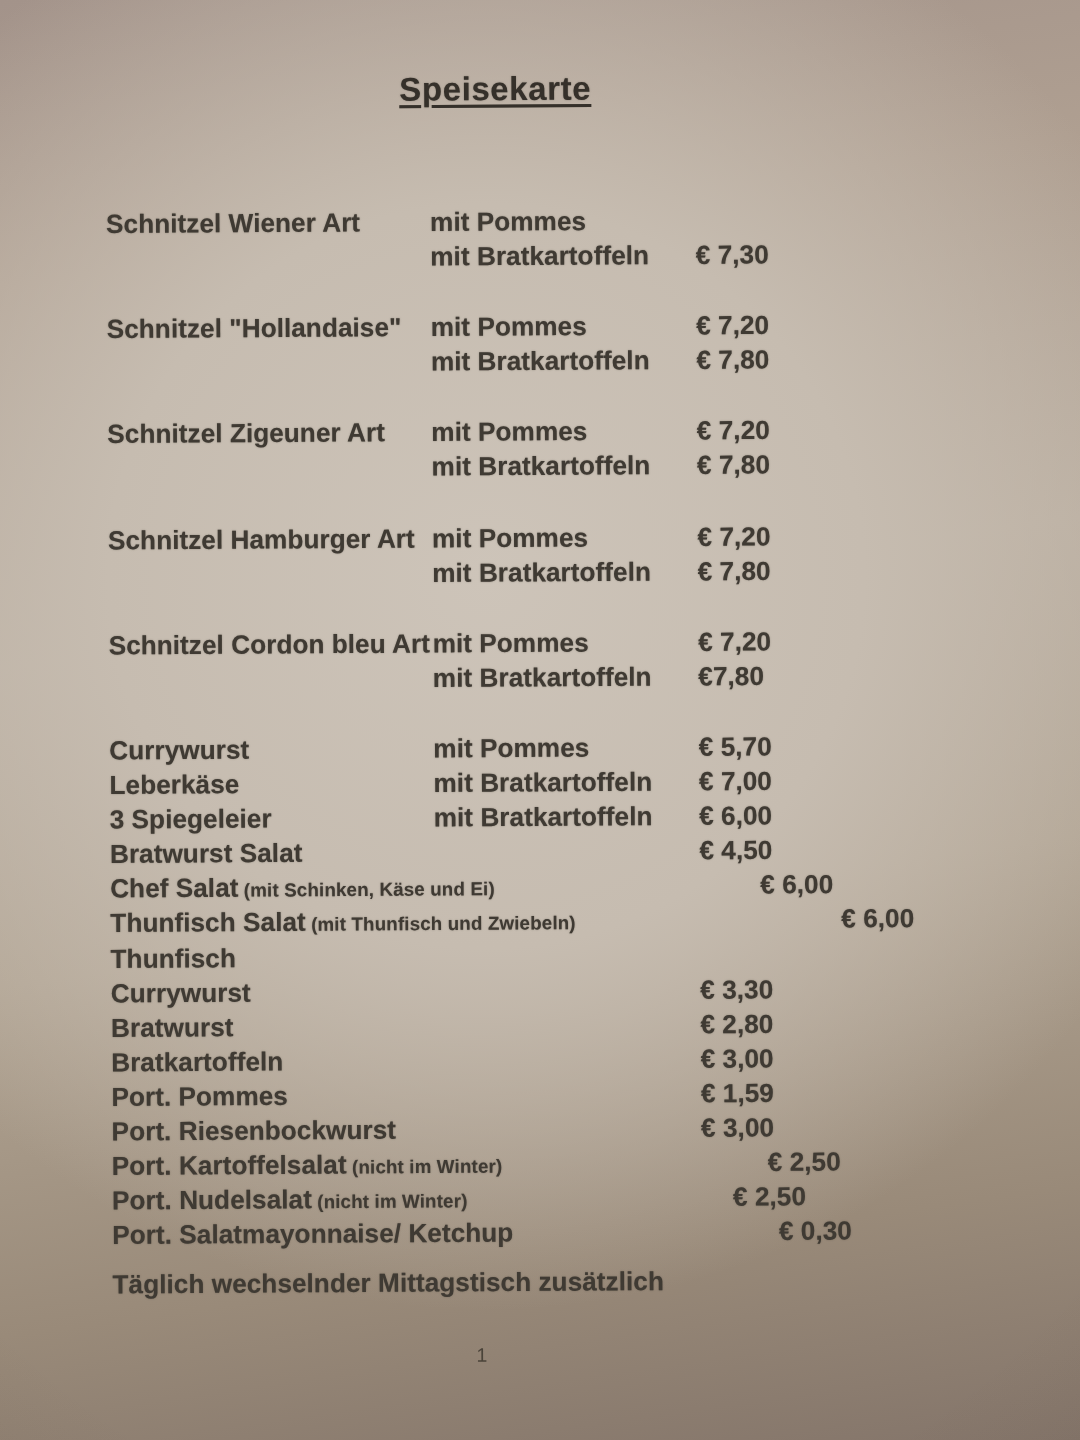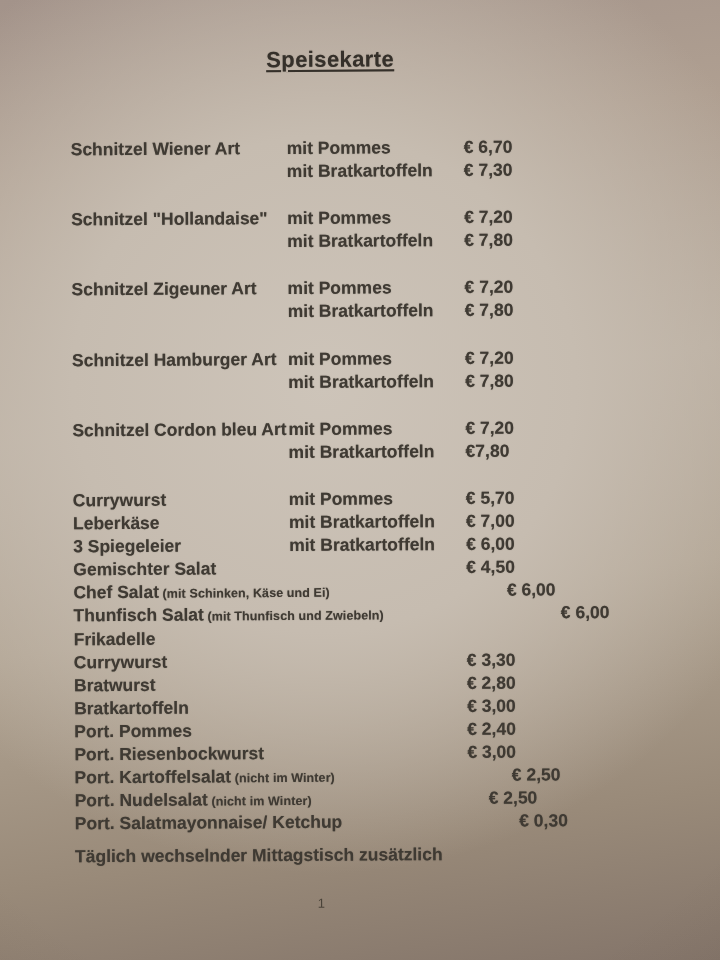--- a/index.html
+++ b/index.html
@@ -97,21 +97,20 @@
 <div class="photo">
   <div class="paper-bg"></div>
   <div class="vignette"></div>
   <div class="menu">
     <h1 class="title">Speisekarte</h1>
     <div class="menu-body" id="menu-body">
         <div class="section">
   <div class="row">
     <span class="cell name"><span class="nm">Schnitzel Wiener Art</span><span class="note"></span></span>
     <span class="cell side">mit Pommes</span>
-    <span class="cell price">€ 6,70</span>
   </div>
 
   <div class="row">
     <span class="cell name"><span class="nm"></span><span class="note"></span></span>
     <span class="cell side">mit Bratkartoffeln</span>
     <span class="cell price">€ 7,30</span>
   </div>
 </div>
         <div class="section">
   <div class="row">
@@ -178,39 +177,39 @@
     <span class="cell price">€ 7,00</span>
   </div>
 
   <div class="row">
     <span class="cell name"><span class="nm">3 Spiegeleier</span><span class="note"></span></span>
     <span class="cell side">mit Bratkartoffeln</span>
     <span class="cell price">€ 6,00</span>
   </div>
 
   <div class="row">
-    <span class="cell name"><span class="nm">Gemischter Salat</span><span class="note"></span></span>
+    <span class="cell name"><span class="nm">Bratwurst Salat</span><span class="note"></span></span>
     <span class="cell side"></span>
     <span class="cell price">€ 4,50</span>
   </div>
 
   <div class="row">
     <span class="cell name"><span class="nm">Chef Salat</span><span class="note"> (mit Schinken, Käse und Ei)</span></span>
     <span class="cell side"></span>
     <span class="cell price">€ 6,00</span>
   </div>
 
   <div class="row">
     <span class="cell name"><span class="nm">Thunfisch Salat</span><span class="note"> (mit Thunfisch und Zwiebeln)</span></span>
     <span class="cell side"></span>
     <span class="cell price">€ 6,00</span>
   </div>
 
   <div class="row">
-    <span class="cell name"><span class="nm">Frikadelle</span><span class="note"></span></span>
+    <span class="cell name"><span class="nm">Thunfisch</span><span class="note"></span></span>
     <span class="cell side"></span>
   </div>
 
   <div class="row">
     <span class="cell name"><span class="nm">Currywurst</span><span class="note"></span></span>
     <span class="cell side"></span>
     <span class="cell price">€ 3,30</span>
   </div>
 
   <div class="row">
@@ -221,21 +220,21 @@
 
   <div class="row">
     <span class="cell name"><span class="nm">Bratkartoffeln</span><span class="note"></span></span>
     <span class="cell side"></span>
     <span class="cell price">€ 3,00</span>
   </div>
 
   <div class="row">
     <span class="cell name"><span class="nm">Port. Pommes</span><span class="note"></span></span>
     <span class="cell side"></span>
-    <span class="cell price">€ 2,40</span>
+    <span class="cell price">€ 1,59</span>
   </div>
 
   <div class="row">
     <span class="cell name"><span class="nm">Port. Riesenbockwurst</span><span class="note"></span></span>
     <span class="cell side"></span>
     <span class="cell price">€ 3,00</span>
   </div>
 
   <div class="row">
     <span class="cell name"><span class="nm">Port. Kartoffelsalat</span><span class="note"> (nicht im Winter)</span></span>

